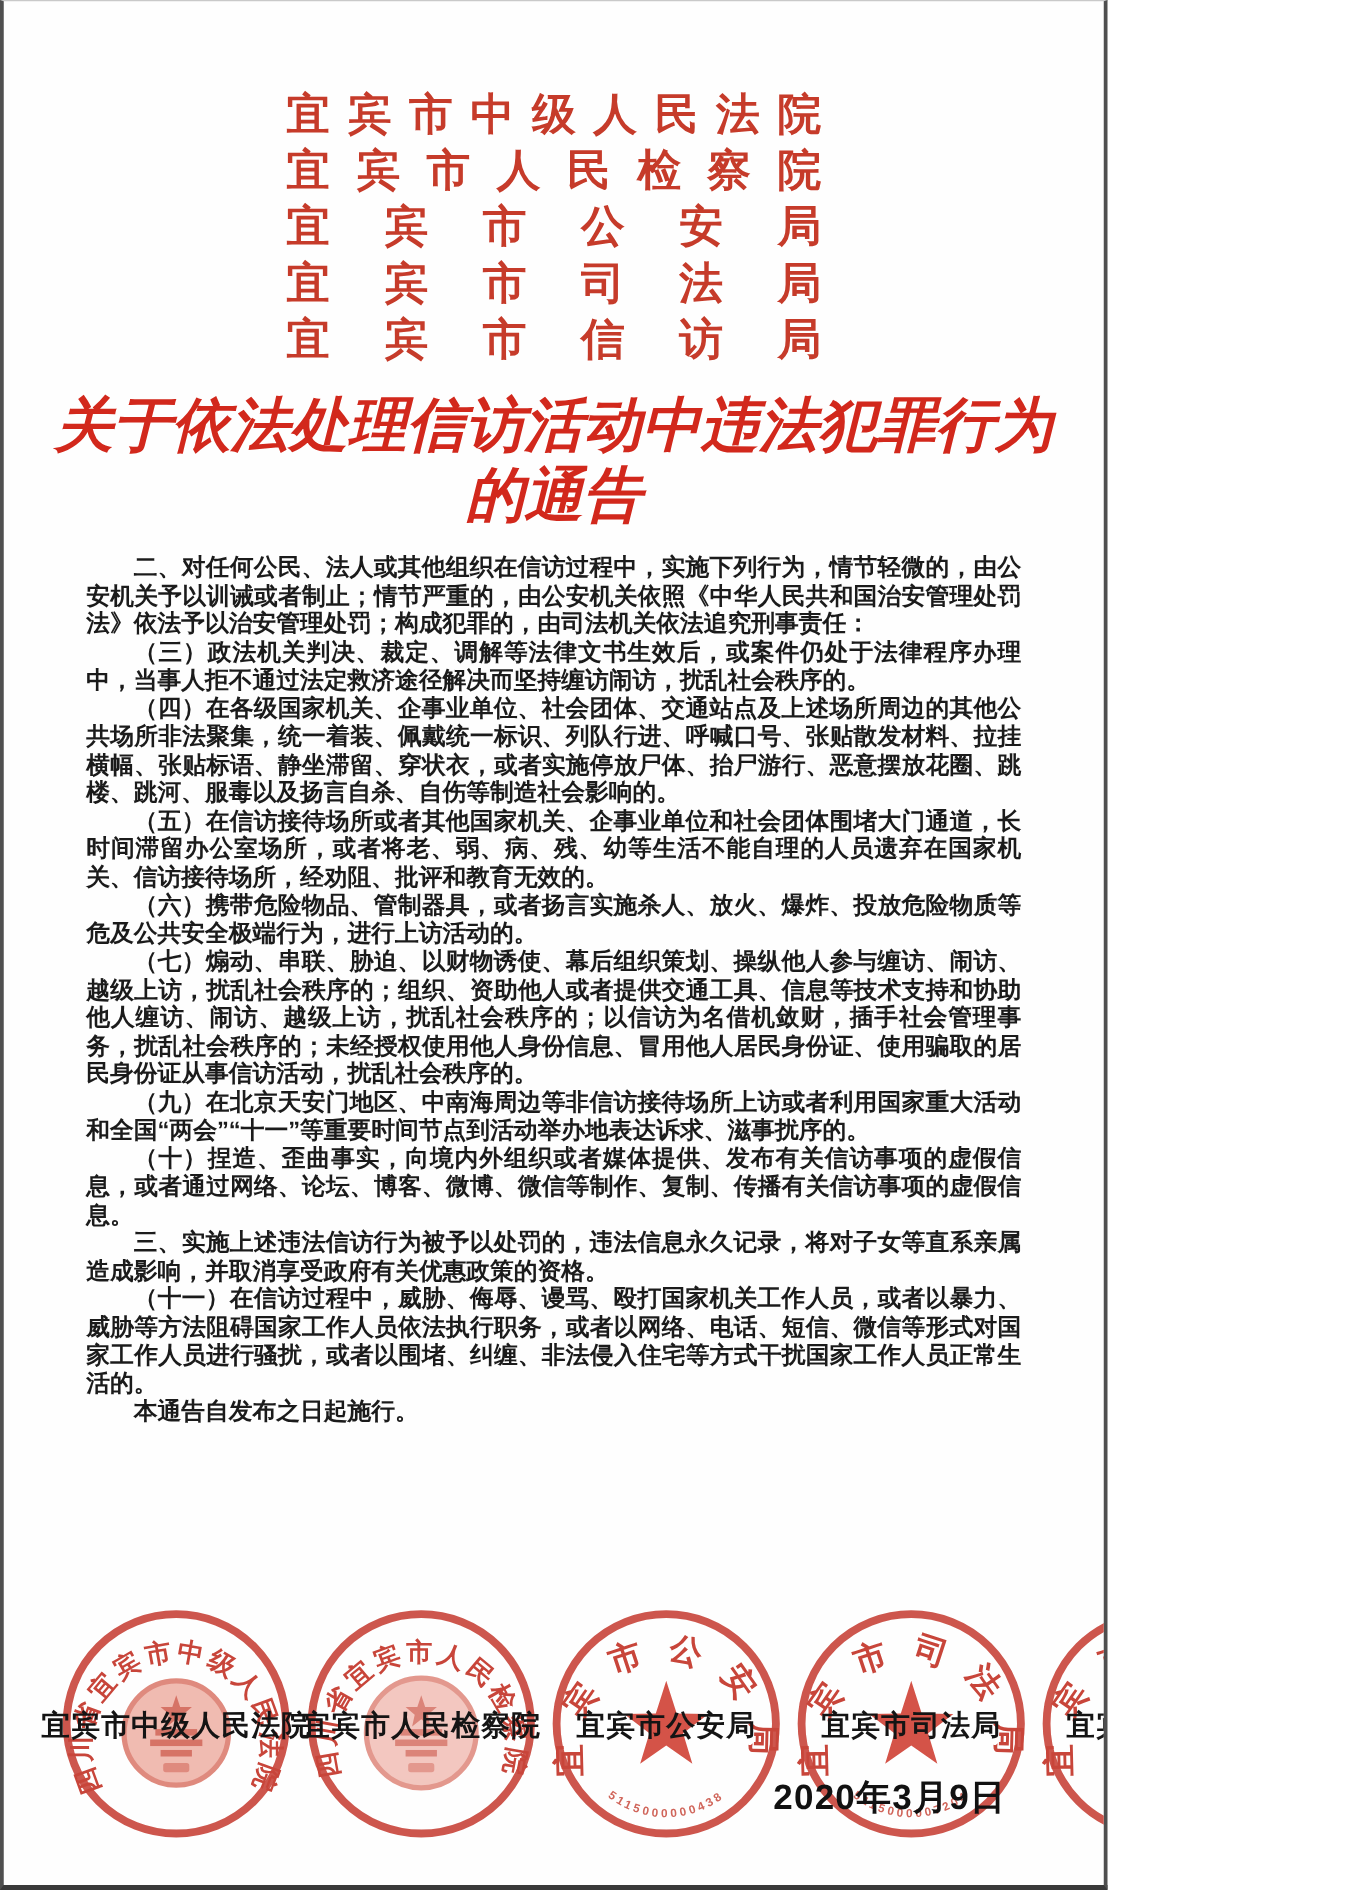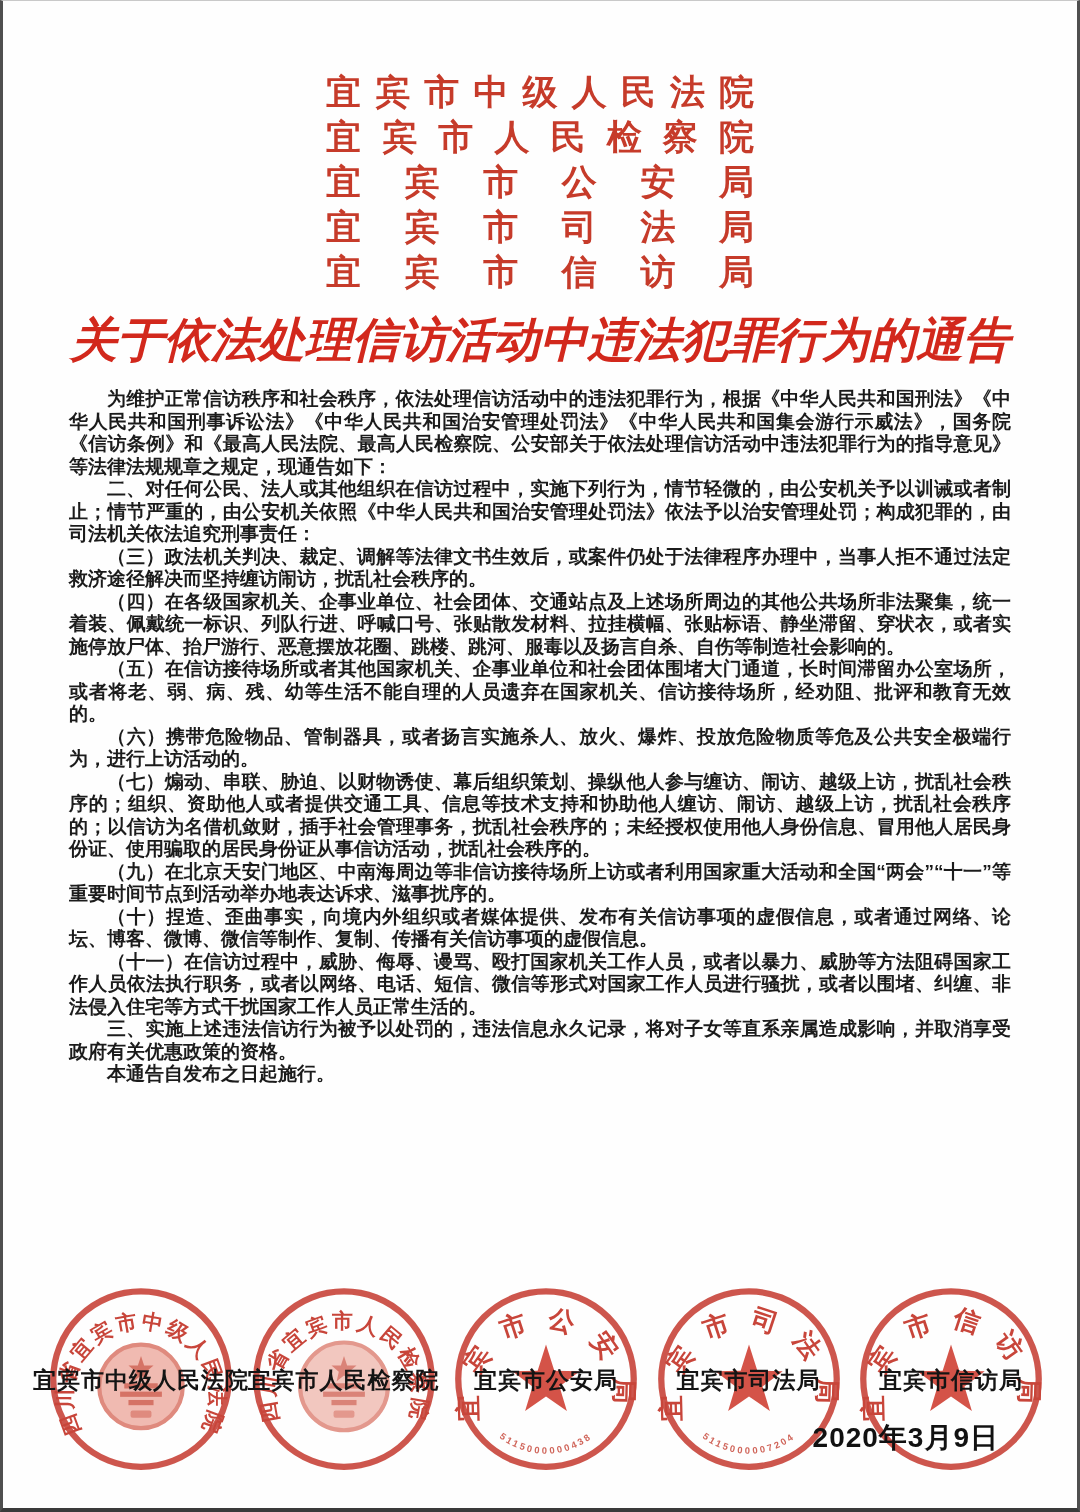--- a/index.html
+++ b/index.html
@@ -1,18 +1,18 @@
 <!DOCTYPE html>
 <html lang="zh"><head>
 <meta charset="utf-8">
 <style>
   html,body{margin:0;padding:0;background:#ffffff;}
   .page{
     position:relative;
-    width:1080px;height:1512px;
+    width:886px;height:1512px;
     box-sizing:border-box;
     background:#fefefe;
     border-top:1px solid #c9c9c9;
     border-left:3px solid #4f4f4f;
     border-right:3px solid #4f4f4f;
     border-bottom:4px solid #3a3a3a;
     overflow:hidden;
     font-family:"Liberation Sans","DejaVu Sans",sans-serif;
   }
   
@@ -100,31 +100,30 @@
     <div class="gov-line">宜宾市中级人民法院</div>
     <div class="gov-line">宜宾市人民检察院</div>
     <div class="gov-line">宜宾市公安局</div>
     <div class="gov-line">宜宾市司法局</div>
     <div class="gov-line">宜宾市信访局</div>
   </div>
 
   <h1 class="notice-title">关于依法处理信访活动中违法犯罪行为的通告</h1>
 
   <div class="doc-body">
-    <p>为维护正常信访秩序和社会秩序，依法处理信访活动中的违法犯罪行为，根据《中华人民共和国刑法》《中华人民共和国刑事诉讼法》《中华人民共和国治安管理处罚法》《中华人民共和国集会游行示威法》，国务院《信访条例》和《最高人民法院、最高人民检察院、公安部关于依法处理信访活动中违法犯罪行为的指导意见》等法律法规规章之规定，现通告如下：</p>
     <p>二、对任何公民、法人或其他组织在信访过程中，实施下列行为，情节轻微的，由公安机关予以训诫或者制止；情节严重的，由公安机关依照《中华人民共和国治安管理处罚法》依法予以治安管理处罚；构成犯罪的，由司法机关依法追究刑事责任：</p>
     <p>（三）政法机关判决、裁定、调解等法律文书生效后，或案件仍处于法律程序办理中，当事人拒不通过法定救济途径解决而坚持缠访闹访，扰乱社会秩序的。</p>
     <p>（四）在各级国家机关、企事业单位、社会团体、交通站点及上述场所周边的其他公共场所非法聚集，统一着装、佩戴统一标识、列队行进、呼喊口号、张贴散发材料、拉挂横幅、张贴标语、静坐滞留、穿状衣，或者实施停放尸体、抬尸游行、恶意摆放花圈、跳楼、跳河、服毒以及扬言自杀、自伤等制造社会影响的。</p>
     <p>（五）在信访接待场所或者其他国家机关、企事业单位和社会团体围堵大门通道，长时间滞留办公室场所，或者将老、弱、病、残、幼等生活不能自理的人员遗弃在国家机关、信访接待场所，经劝阻、批评和教育无效的。</p>
     <p>（六）携带危险物品、管制器具，或者扬言实施杀人、放火、爆炸、投放危险物质等危及公共安全极端行为，进行上访活动的。</p>
     <p>（七）煽动、串联、胁迫、以财物诱使、幕后组织策划、操纵他人参与缠访、闹访、越级上访，扰乱社会秩序的；组织、资助他人或者提供交通工具、信息等技术支持和协助他人缠访、闹访、越级上访，扰乱社会秩序的；以信访为名借机敛财，插手社会管理事务，扰乱社会秩序的；未经授权使用他人身份信息、冒用他人居民身份证、使用骗取的居民身份证从事信访活动，扰乱社会秩序的。</p>
     <p>（九）在北京天安门地区、中南海周边等非信访接待场所上访或者利用国家重大活动和全国“两会”“十一”等重要时间节点到活动举办地表达诉求、滋事扰序的。</p>
     <p>（十）捏造、歪曲事实，向境内外组织或者媒体提供、发布有关信访事项的虚假信息，或者通过网络、论坛、博客、微博、微信等制作、复制、传播有关信访事项的虚假信息。</p>
+    <p>三、实施上述违法信访行为被予以处罚的，违法信息永久记录，将对子女等直系亲属造成影响，并取消享受政府有关优惠政策的资格。</p>
     <p>（十一）在信访过程中，威胁、侮辱、谩骂、殴打国家机关工作人员，或者以暴力、威胁等方法阻碍国家工作人员依法执行职务，或者以网络、电话、短信、微信等形式对国家工作人员进行骚扰，或者以围堵、纠缠、非法侵入住宅等方式干扰国家工作人员正常生活的。</p>
-    <p>三、实施上述违法信访行为被予以处罚的，违法信息永久记录，将对子女等直系亲属造成影响，并取消享受政府有关优惠政策的资格。</p>
     <p>本通告自发布之日起施行。</p>
   </div>
 
   <div class="seals-row">
 
     <div class="seal">
       <svg width="188" height="188" viewBox="0 0 180 180">
         <circle cx="90" cy="92" r="84" fill="none" stroke="#c8443a" stroke-width="6" opacity="0.9"></circle>
         <path id="arc0" d="M 30 137 A 66 66 0 1 1 150 137" fill="none"></path>
         <text class="arc-long"><textPath href="#arc0" startOffset="50%" text-anchor="middle">四川省宜宾市中级人民法院</textPath></text>

